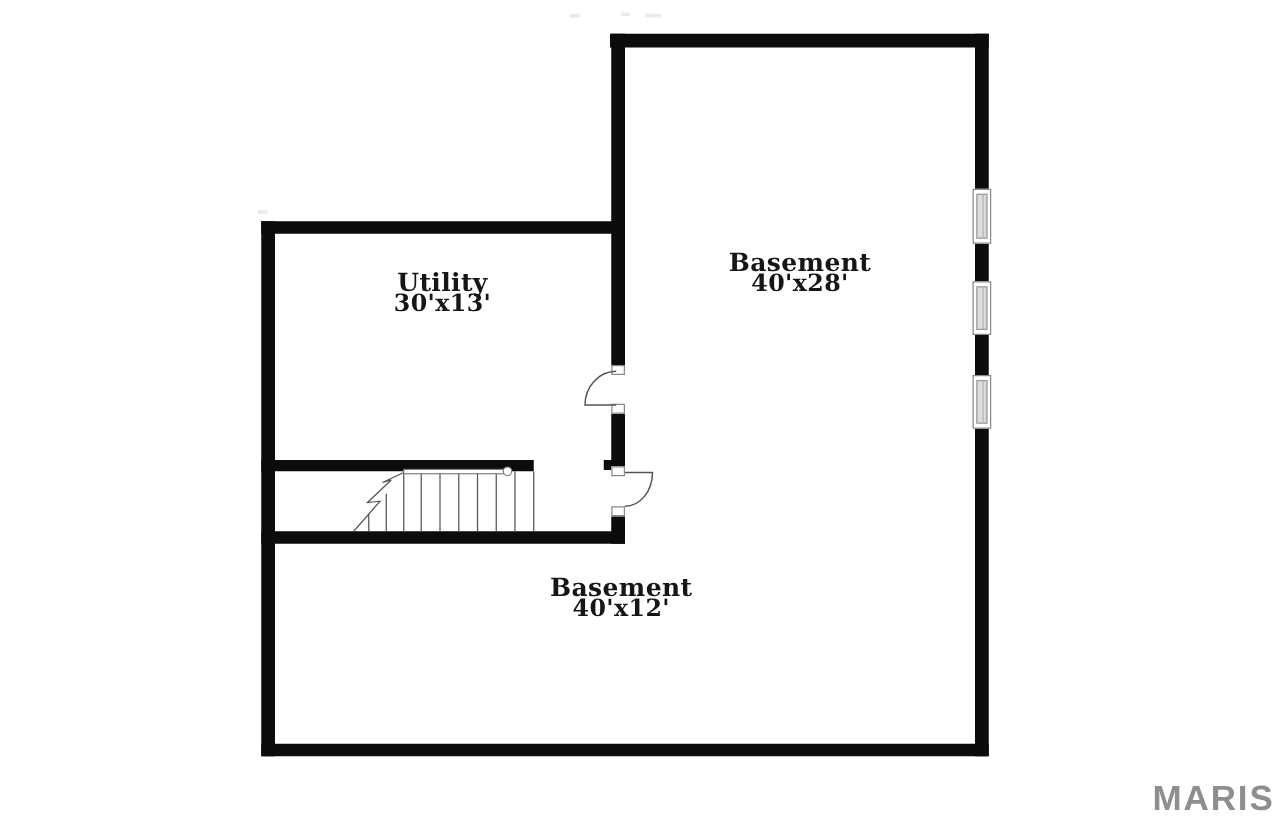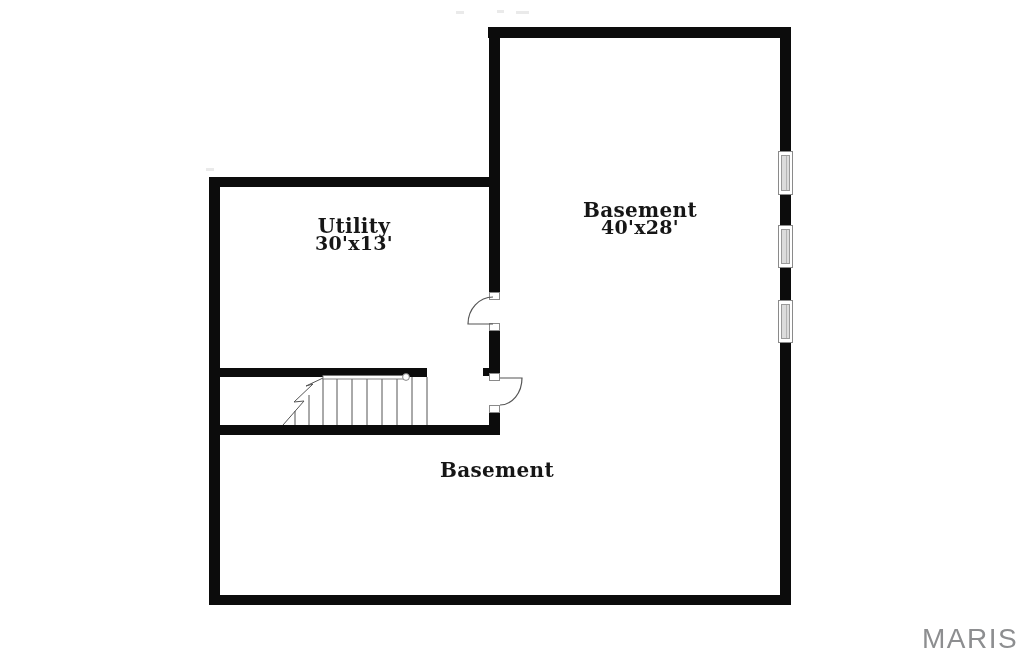--- a/index.html
+++ b/index.html
@@ -49,21 +49,21 @@
     font-size:20px;
     line-height:17px;
     letter-spacing:0.3px;
   }
   .room-label .dims{font-size:19px;}
   .watermark{
     position:absolute;
     left:922px;top:623px;
     font-family:"Liberation Sans",sans-serif;
     font-size:28px;
-    font-weight:400;
+    font-weight:700;
     color:#8d8e90;
     letter-spacing:1.5px;
   }
   .artifact{position:absolute;background:#eaeaea;}
 </style>
 </head>
 <body>
 
 <div class="stage">
 
@@ -135,17 +135,18 @@
   <div class="room-label" style="left:254px;top:218px;">
     <div>Utility</div>
     <div class="dims">30'x13'</div>
   </div>
   <div class="room-label" style="left:540px;top:202px;">
     <div>Basement</div>
     <div class="dims">40'x28'</div>
   </div>
   <div class="room-label" style="left:397px;top:462px;">
     <div>Basement</div>
+    <div class="dims">40'x12'</div>
   </div>
 
   <div class="watermark">MARIS</div>
 
 </div>
 
 </body></html>

